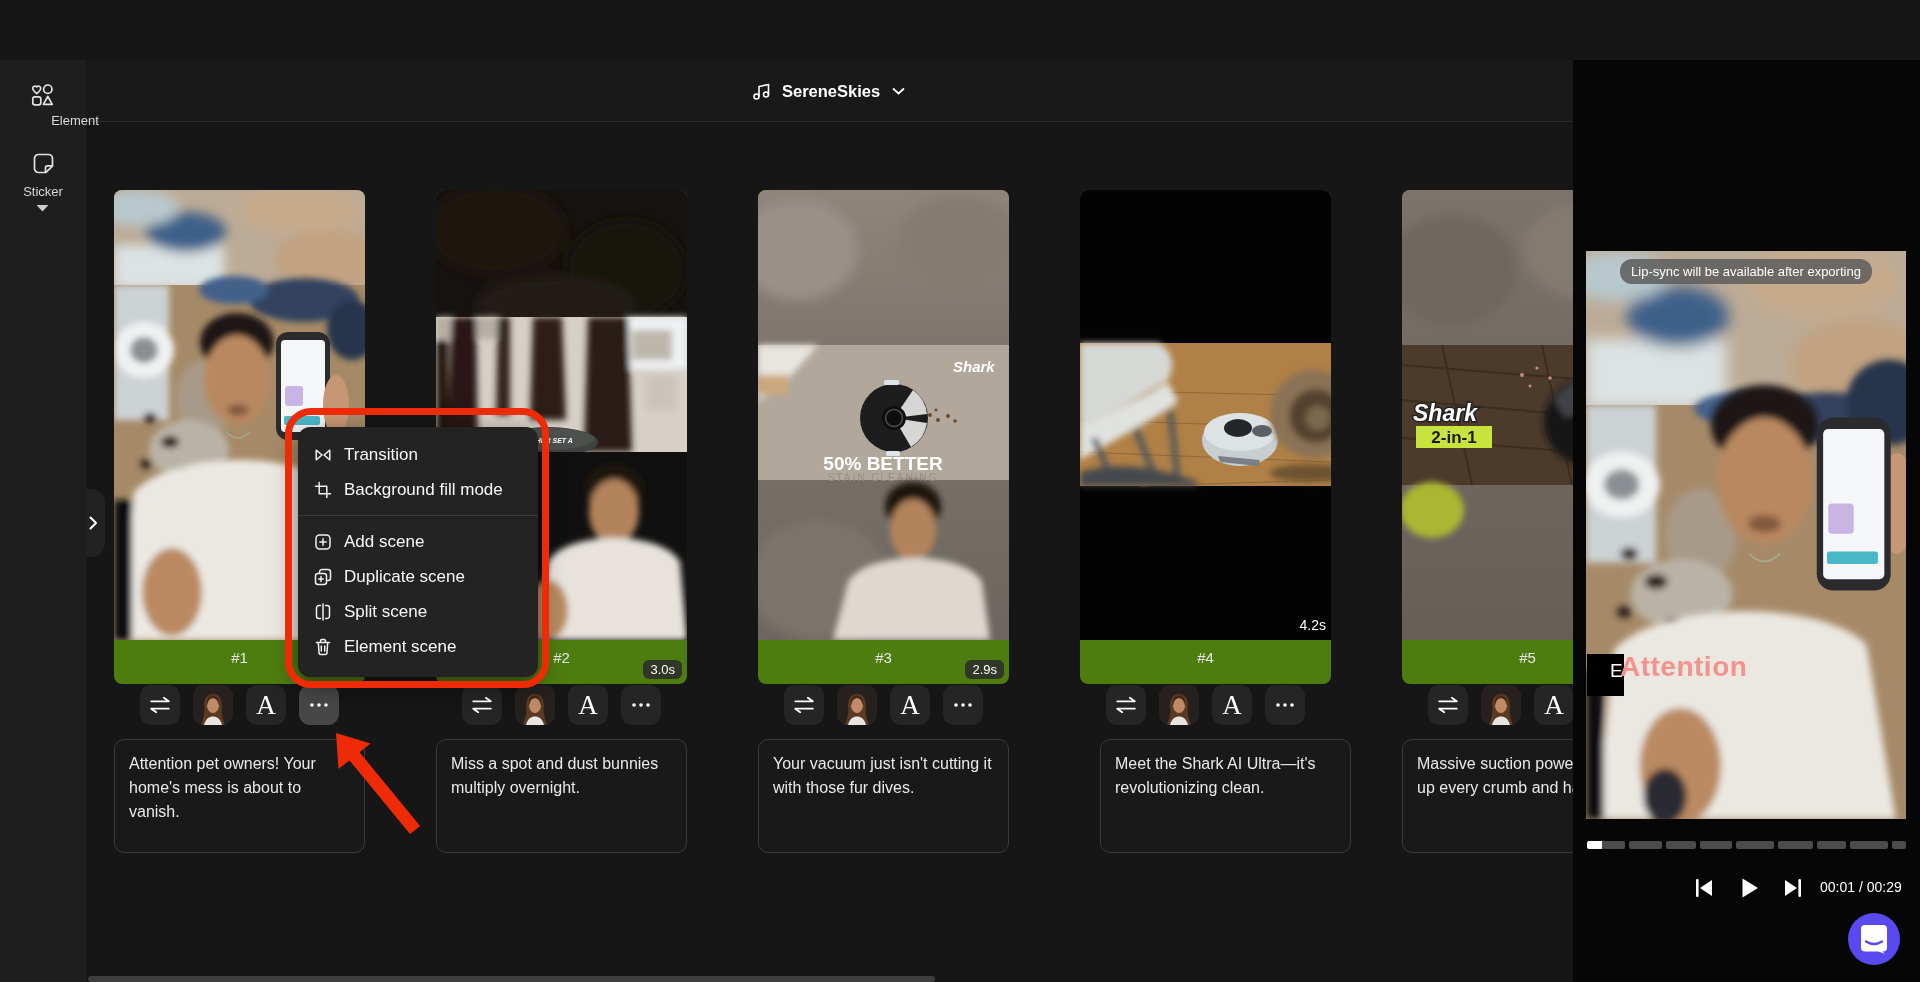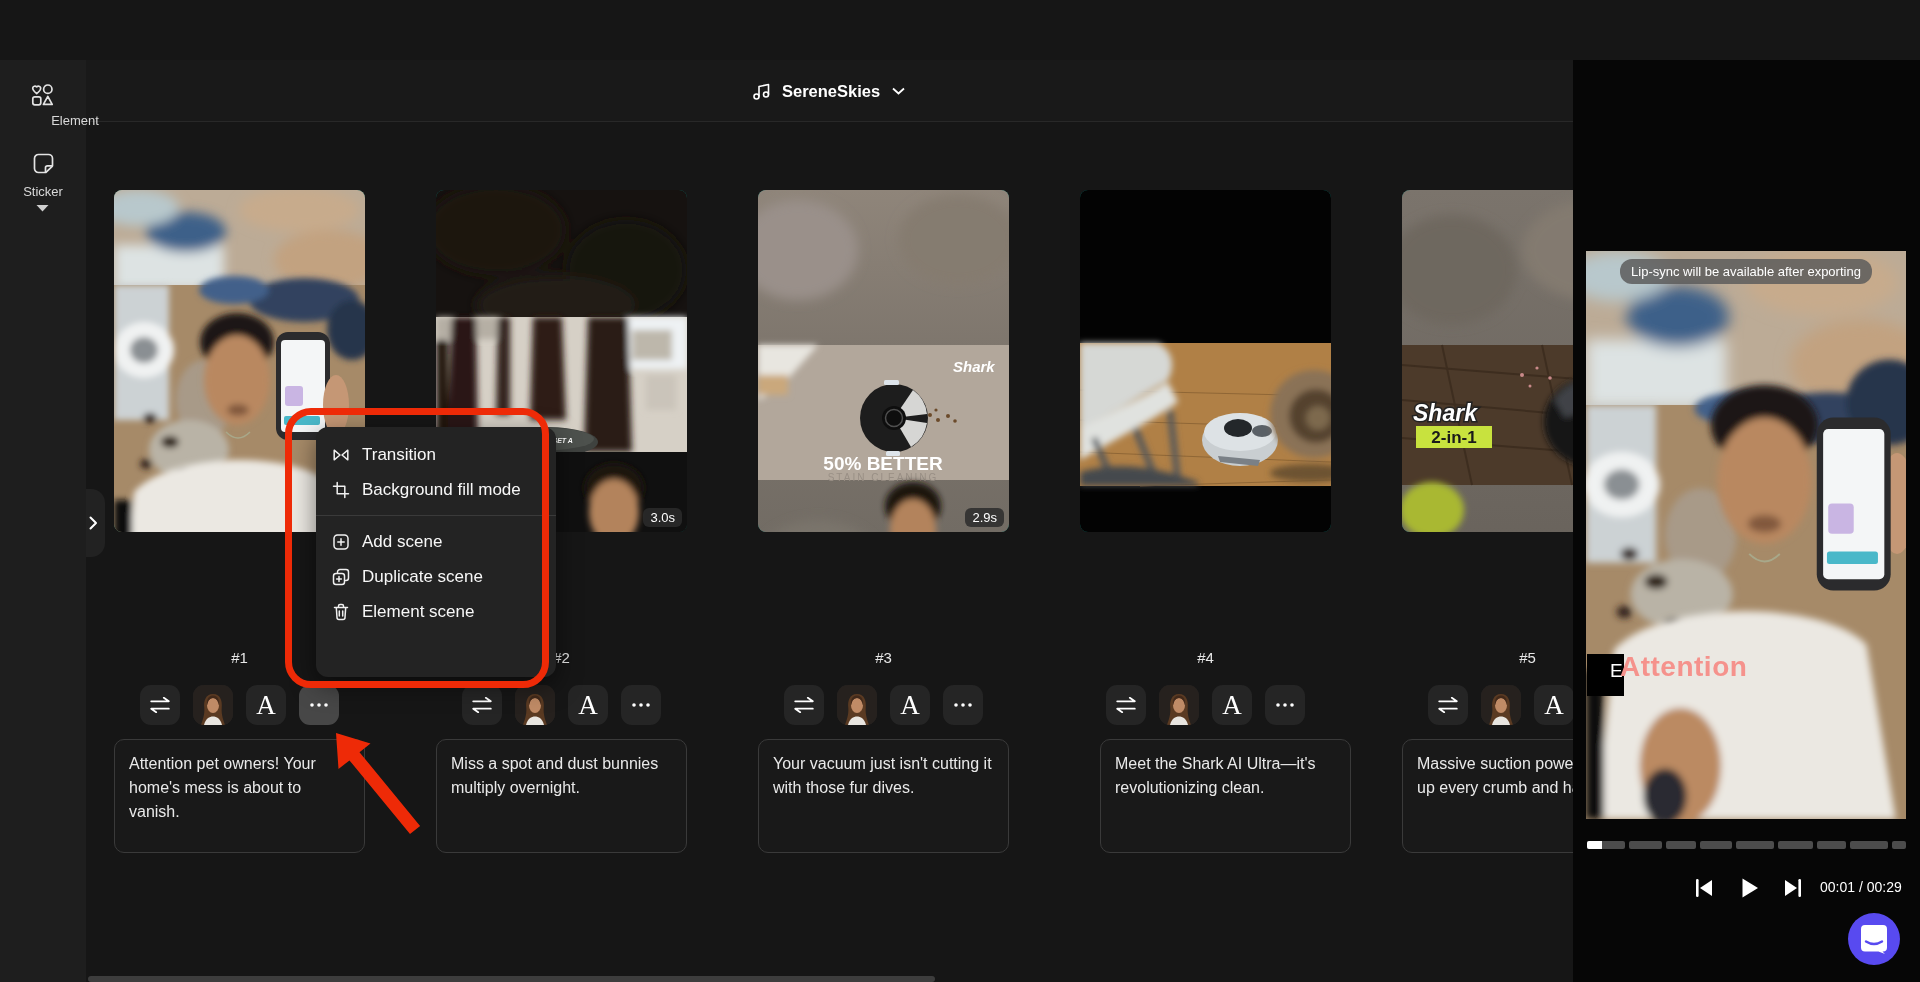--- a/index.html
+++ b/index.html
@@ -6,21 +6,21 @@
   html,body { width:1920px; height:982px; background:#161616; overflow:hidden;
     font-family:"Liberation Sans", sans-serif; }
   .abs { position:absolute; }
   #stage { position:relative; width:1920px; height:982px; }
   #header { position:absolute; left:0; top:0; width:1920px; height:60px; background:#1e1e1e; }
   #sidebar { position:absolute; left:0; top:60px; width:86px; height:922px; background:#1e1e1e; }
   #subheader { position:absolute; left:86px; top:60px; width:1487px; height:62px; background:#191919; border-bottom:1px solid #282828; }
   #canvas { position:absolute; left:86px; top:123px; width:1487px; height:859px; background:#161616; }
   #preview { position:absolute; left:1573px; top:60px; width:347px; height:922px; background:#060606; z-index:30; }
   .side-label { color:#d9d9d9; font-size:13px; text-align:center; }
-  .card { position:absolute; top:190px; width:251px; height:342px; border-radius:8px; overflow:hidden; background:#0f766e; }
+  .card { position:absolute; top:190px; width:251px; height:494px; border-radius:8px; overflow:hidden; background:#4d7c0f; }
   .num { position:absolute; top:649px; width:251px; text-align:center; color:#e8e8e8; font-size:15px; font-weight:500;}
   .btnrow { position:absolute; top:685px; height:40px; display:flex; gap:13px; }
   .sbtn { width:40px; height:40px; border-radius:11px; background:#252525; display:flex; align-items:center; justify-content:center; overflow:hidden; }
   .cap { position:absolute; top:739px; width:251px; height:114px; background:#191919; border:1px solid #3a3a3a; border-radius:10px; padding:12px 14px; color:#e9e9e9; font-size:16px; line-height:24px; }
   .badge { position:absolute; right:5px; bottom:5px; background:rgba(44,44,44,.85); color:#fff; font-size:13px; border-radius:6px; padding:2px 7px; }
   .mi { height:35px; display:flex; align-items:center; padding-left:16px; gap:12px; color:#f7f7f7; font-size:17px; }
   .mic { width:18px; height:18px; fill:none; stroke:#f0f0f0; stroke-width:1.5; stroke-linecap:round; stroke-linejoin:round; }
 </style>
 </head>
 <body>
@@ -399,21 +399,21 @@
     <div class="sbtn">
         <svg width="18" height="4" viewBox="0 0 18 4" fill="#fff">
           <circle cx="2" cy="2" r="1.8"></circle>
           <circle cx="9" cy="2" r="1.8"></circle>
           <circle cx="16" cy="2" r="1.8"></circle>
         </svg>
       </div>
   </div>
   <div class="cap" style="left:1402px;">Massive suction power picks<br>up every crumb and hair.</div>
 
-  <div class="abs" style="left:316px; top:427px; width:240px; height:250px; background:#232323; border-radius:12px; box-shadow:0 8px 24px rgba(0,0,0,.5); z-index:10; padding:10px 0;">
+  <div class="abs" style="left:298px; top:427px; width:240px; height:250px; background:#232323; border-radius:12px; box-shadow:0 8px 24px rgba(0,0,0,.5); z-index:10; padding:10px 0;">
     <div class="mi">
         <svg viewBox="0 0 18 18" class="mic">
           <path d="M2.2 4.2 L8 9 L2.2 13.8 Z M15.8 4.2 L10 9 L15.8 13.8 Z"></path>
         </svg>
         <span>Transition</span>
       </div>
     <div class="mi">
         <svg viewBox="0 0 18 18" class="mic">
           <path d="M5.2 1.5 V12.8 H16.5 M1.5 5.2 H12.8 V16.5"></path>
         </svg>
@@ -427,20 +427,26 @@
         </svg>
         <span>Add scene</span>
       </div>
     <div class="mi">
         <svg viewBox="0 0 18 18" class="mic">
           <path d="M5.5 4.5 V4 A2.5 2.5 0 0 1 8 1.5 H14 A2.5 2.5 0 0 1 16.5 4 V10 A2.5 2.5 0 0 1 14 12.5 H13.5"></path>
           <rect x="1.5" y="5.5" width="11" height="11" rx="2.5"></rect>
           <path d="M7 8.6 V13.4 M4.6 11 H9.4"></path>
         </svg>
         <span>Duplicate scene</span>
+      </div>
+    <div class="mi">
+        <svg viewBox="0 0 18 18" class="mic">
+          <path d="M6.5 2.5 H5 A2.5 2.5 0 0 0 2.5 5 V13 A2.5 2.5 0 0 0 5 15.5 H6.5 M11.5 2.5 H13 A2.5 2.5 0 0 1 15.5 5 V13 A2.5 2.5 0 0 1 13 15.5 H11.5 M9 1 V17"></path>
+        </svg>
+        <span>Split scene</span>
       </div>
     <div class="mi">
         <svg viewBox="0 0 18 18" class="mic">
           <path d="M2.5 4.5 H15.5 M6.5 4.2 V3 A1.5 1.5 0 0 1 8 1.5 H10 A1.5 1.5 0 0 1 11.5 3 V4.2 M4.3 4.5 L5 14.5 A2 2 0 0 0 7 16.5 H11 A2 2 0 0 0 13 14.5 L13.7 4.5 M7.3 8 V13 M10.7 8 V13"></path>
         </svg>
         <span>Element scene</span>
       </div>
   </div>
   <div class="abs" style="left:285px; top:408px; width:264px; height:280px; border:7px solid #ee2a07; border-radius:26px; z-index:11;"></div>
   <svg class="abs" style="left:330px; top:727px; z-index:11;" width="100" height="115" viewBox="0 0 100 115">

